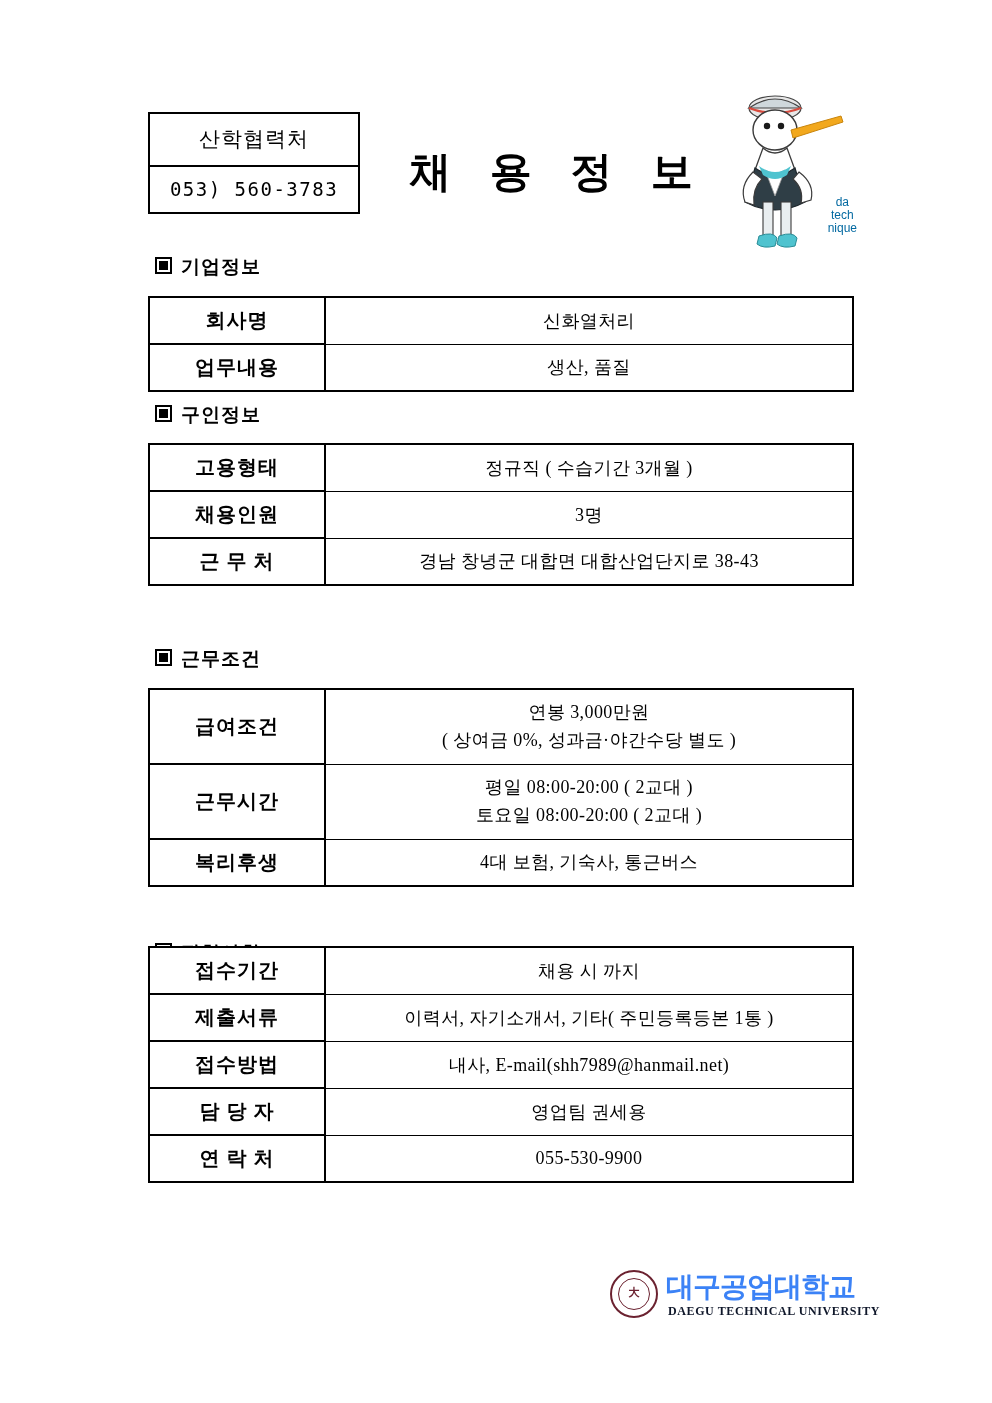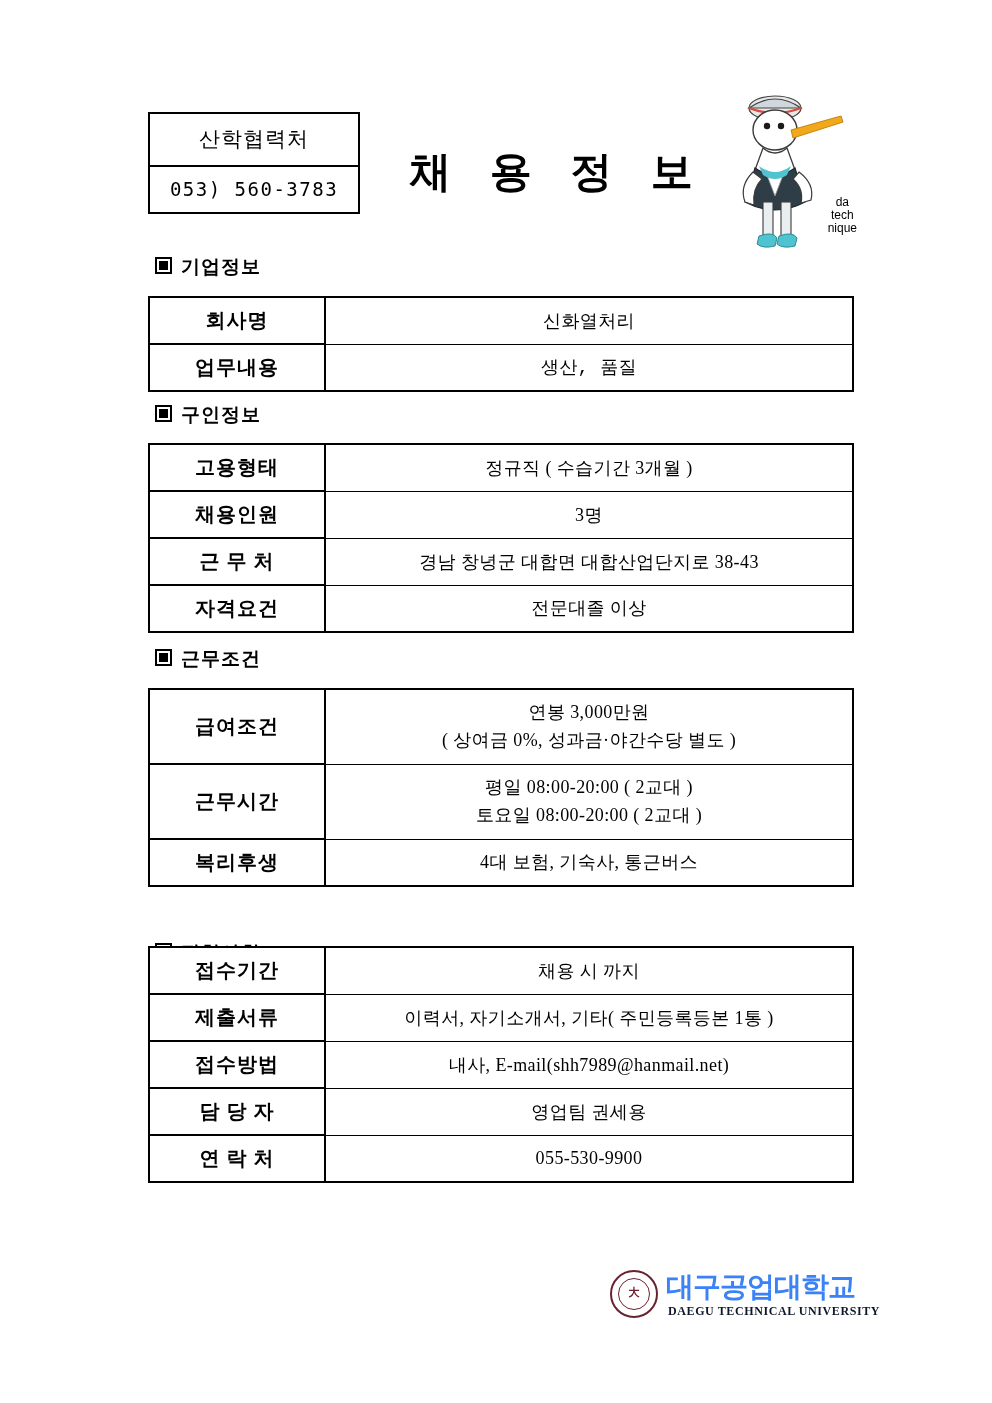--- a/index.html
+++ b/index.html
@@ -77,21 +77,21 @@
     left: 565px;
     width: 150px;
     height: 200px;
   }
   .mascot .mascot-word {
     position: absolute;
     right: 6px;
     top: 110px;
     font-size: 12px;
     line-height: 13px;
-    color: #000000;
+    color: #0369a1;
     text-align: center;
     font-family: "Liberation Sans", sans-serif;
   }
 
   
   .section-head {
     position: absolute;
     left: 155px;
     font-size: 19px;
     font-weight: bold;
@@ -253,21 +253,21 @@
         <div>da</div>
         <div>tech</div>
         <div>nique</div>
       </div>
     </div>
   </div>
 
   <div class="section-head" style="top:254px;">
     <span class="bullet"></span><span>기업정보</span>
   </div>
-  <table class="info" style="top:296px;font-family:Liberation Mono, monospace;">
+  <table class="info" style="top:296px;">
     <tbody>
         <tr>
       <td class="label">회사명</td>
       <td class="value">신화열처리</td>
     </tr>
     <tr>
       <td class="label">업무내용</td>
       <td class="value">생산, 품질</td>
     </tr>
   </tbody>
@@ -282,24 +282,20 @@
       <td class="label">고용형태</td>
       <td class="value">정규직 ( 수습기간 3개월 )</td>
     </tr>
     <tr>
       <td class="label">채용인원</td>
       <td class="value">3명</td>
     </tr>
     <tr>
       <td class="label">근 무 처</td>
       <td class="value">경남 창녕군 대합면 대합산업단지로 38-43</td>
-    </tr>
-    <tr>
-      <td class="label">자격요건</td>
-      <td class="value">전문대졸 이상</td>
     </tr>
   </tbody>
     </table>
 
   <div class="section-head" style="top:646px;">
     <span class="bullet"></span><span>근무조건</span>
   </div>
   <table class="info" style="top:688px;">
     <tbody>
         <tr>

